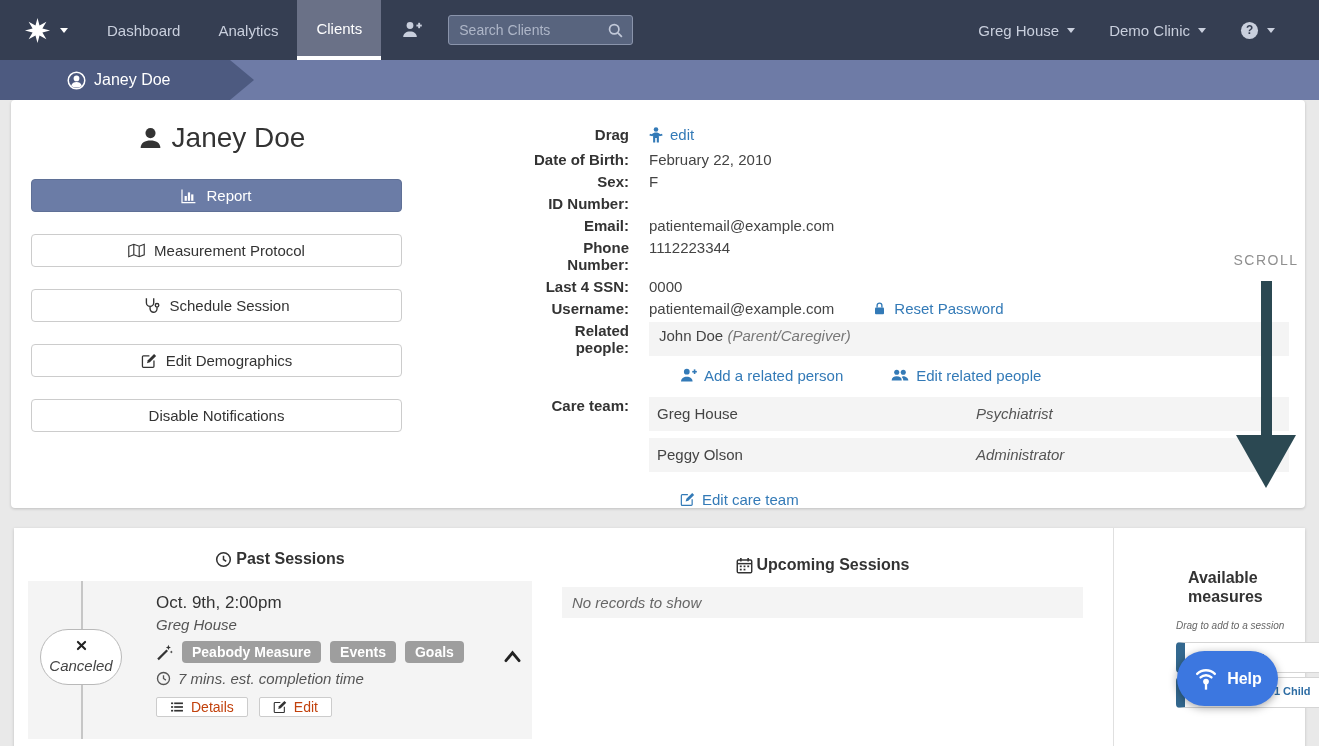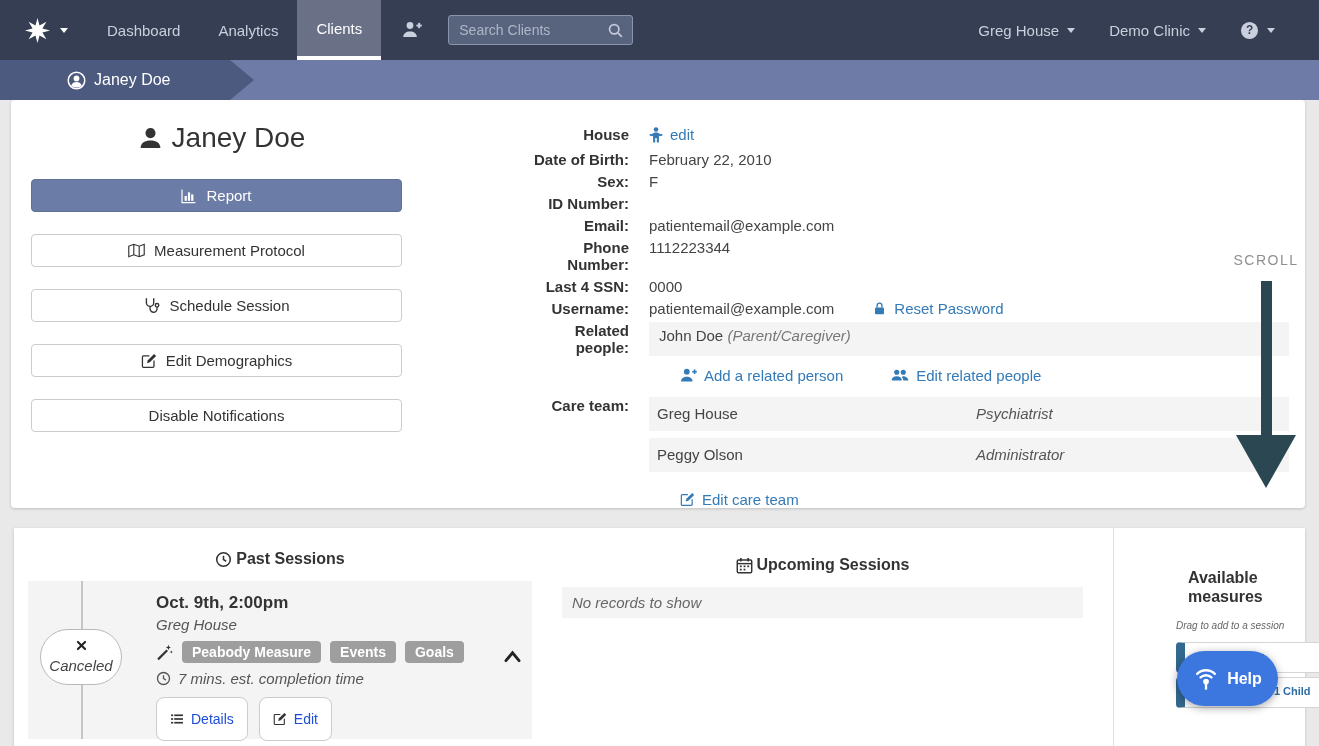--- a/index.html
+++ b/index.html
@@ -57,27 +57,27 @@
 
   
   .bottom-card { position:absolute; left:14px; top:528px; width:1291px; height:232px; background:#fff; box-shadow:0 1px 3px rgba(0,0,0,.18); }
   .past-col { position:absolute; left:14px; top:22px; width:504px; }
   .col-header { display:flex; justify-content:center; align-items:center; gap:4px; font-weight:bold; font-size:16px; color:#333; }
   .session-row { position:relative; margin-top:13px; background:#f4f4f4; height:158px; }
   .timeline { position:absolute; left:53px; top:0; bottom:0; width:2px; background:#c6c6c6; }
   .status-badge { position:absolute; left:12px; top:48px; width:82px; height:56px; background:#fff; border:1px solid #b9b9b9; border-radius:28px; text-align:center; padding-top:8px; color:#333; }
   .status-label { display:block; font-style:italic; font-size:15px; margin-top:1px; color:#444; }
   .session-content { margin-left:128px; padding-top:12px; }
-  .session-date { font-size:17px; font-weight:bold; color:#333; }
+  .session-date { font-size:17px; font-weight:normal; color:#333; }
   .session-clinician { font-style:italic; color:#555; font-size:15px; margin-top:3px; }
   .tag-row { display:flex; align-items:center; margin-top:8px; gap:9px; color:#333; }
   .tag { background:#9e9e9e; color:#fff; font-size:14px; font-weight:bold; padding:3px 10px; border-radius:4px; }
   .est-row { display:flex; align-items:center; gap:7px; margin-top:7px; font-style:italic; font-size:15px; color:#555; }
   .session-actions { display:flex; gap:11px; margin-top:10px; }
-  .small-btn { display:flex; align-items:center; gap:7px; height:44px; padding:0 13px; background:#fff; border:1px solid #ccc; border-radius:8px; font-size:14px; color:#1d4ed8; cursor:pointer; font-family:"Liberation Sans",sans-serif; }
+  .small-btn { display:flex; align-items:center; gap:7px; height:20px; padding:0 13px; background:#fff; border:1px solid #ccc; border-radius:2px; font-size:14px; color:#c2410c; cursor:pointer; font-family:"Liberation Sans",sans-serif; }
   .collapse-toggle { position:absolute; right:10px; top:68px; color:#222; cursor:pointer; }
 
   .upcoming-col { position:absolute; left:548px; top:28px; width:521px; }
   .no-records { margin-top:13px; background:#f4f4f4; height:31px; line-height:31px; padding-left:10px; font-style:italic; color:#666; font-size:15px; }
 
   .v-divider { position:absolute; left:1099px; top:0; bottom:0; width:1px; background:#e0e0e0; }
 
   .measures-col { position:absolute; left:1162px; top:40px; width:158px; }
   .measures-title { font-size:16px; font-weight:bold; color:#333; width:110px; margin-left:12px; line-height:19px; }
   .measures-hint { margin-top:10px; font-style:italic; color:#666; font-size:10px; width:132px; line-height:20px; }
@@ -209,21 +209,21 @@
           <span>Edit Demographics</span>
         </button>
         <button class="btn">
           <span>Disable Notifications</span>
         </button>
       </div>
     </div>
 
     <div class="info">
       <div class="info-row">
-        <span class="info-label">House</span>
+        <span class="info-label">Drag</span>
         <span class="info-value">
           <a class="link">
             <span class="ico">
               <svg width="14" height="16" viewBox="0 0 16 18" fill="currentColor">
                   <circle cx="8" cy="2.8" r="2.6"></circle>
                   <path d="M8 6.2c-1.9 0-3.4.6-4.9 1.9l-2-.5-.6 1.9 3.4 1 .8-.9v2.8h6.6V9.6l.8.9 3.4-1-.6-1.9-2 .5C11.4 6.8 9.9 6.2 8 6.2z"></path>
                   <path d="M4.7 12.2h2.4v5.3H4.7zM8.9 12.2h2.4v5.3H8.9z"></path>
                 </svg>
             </span>
             <span>edit</span>

